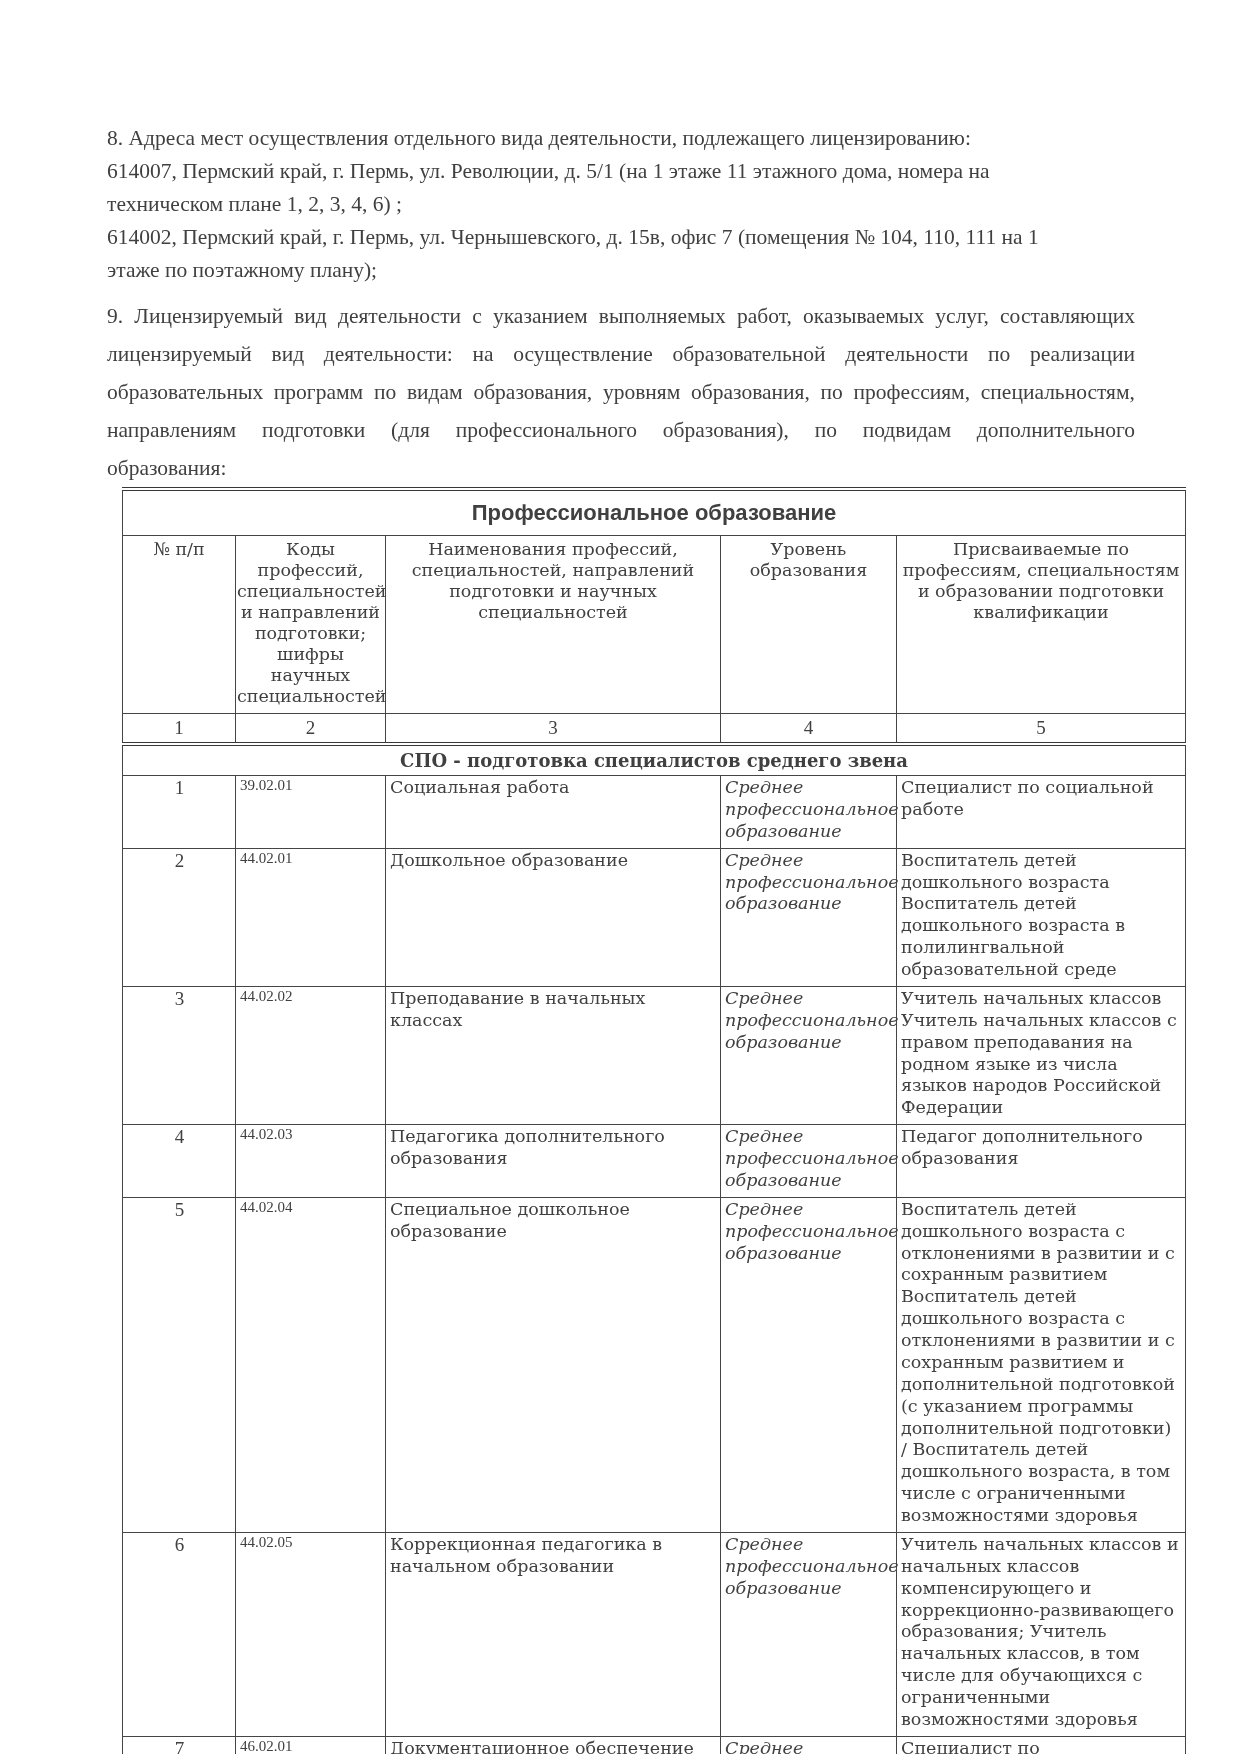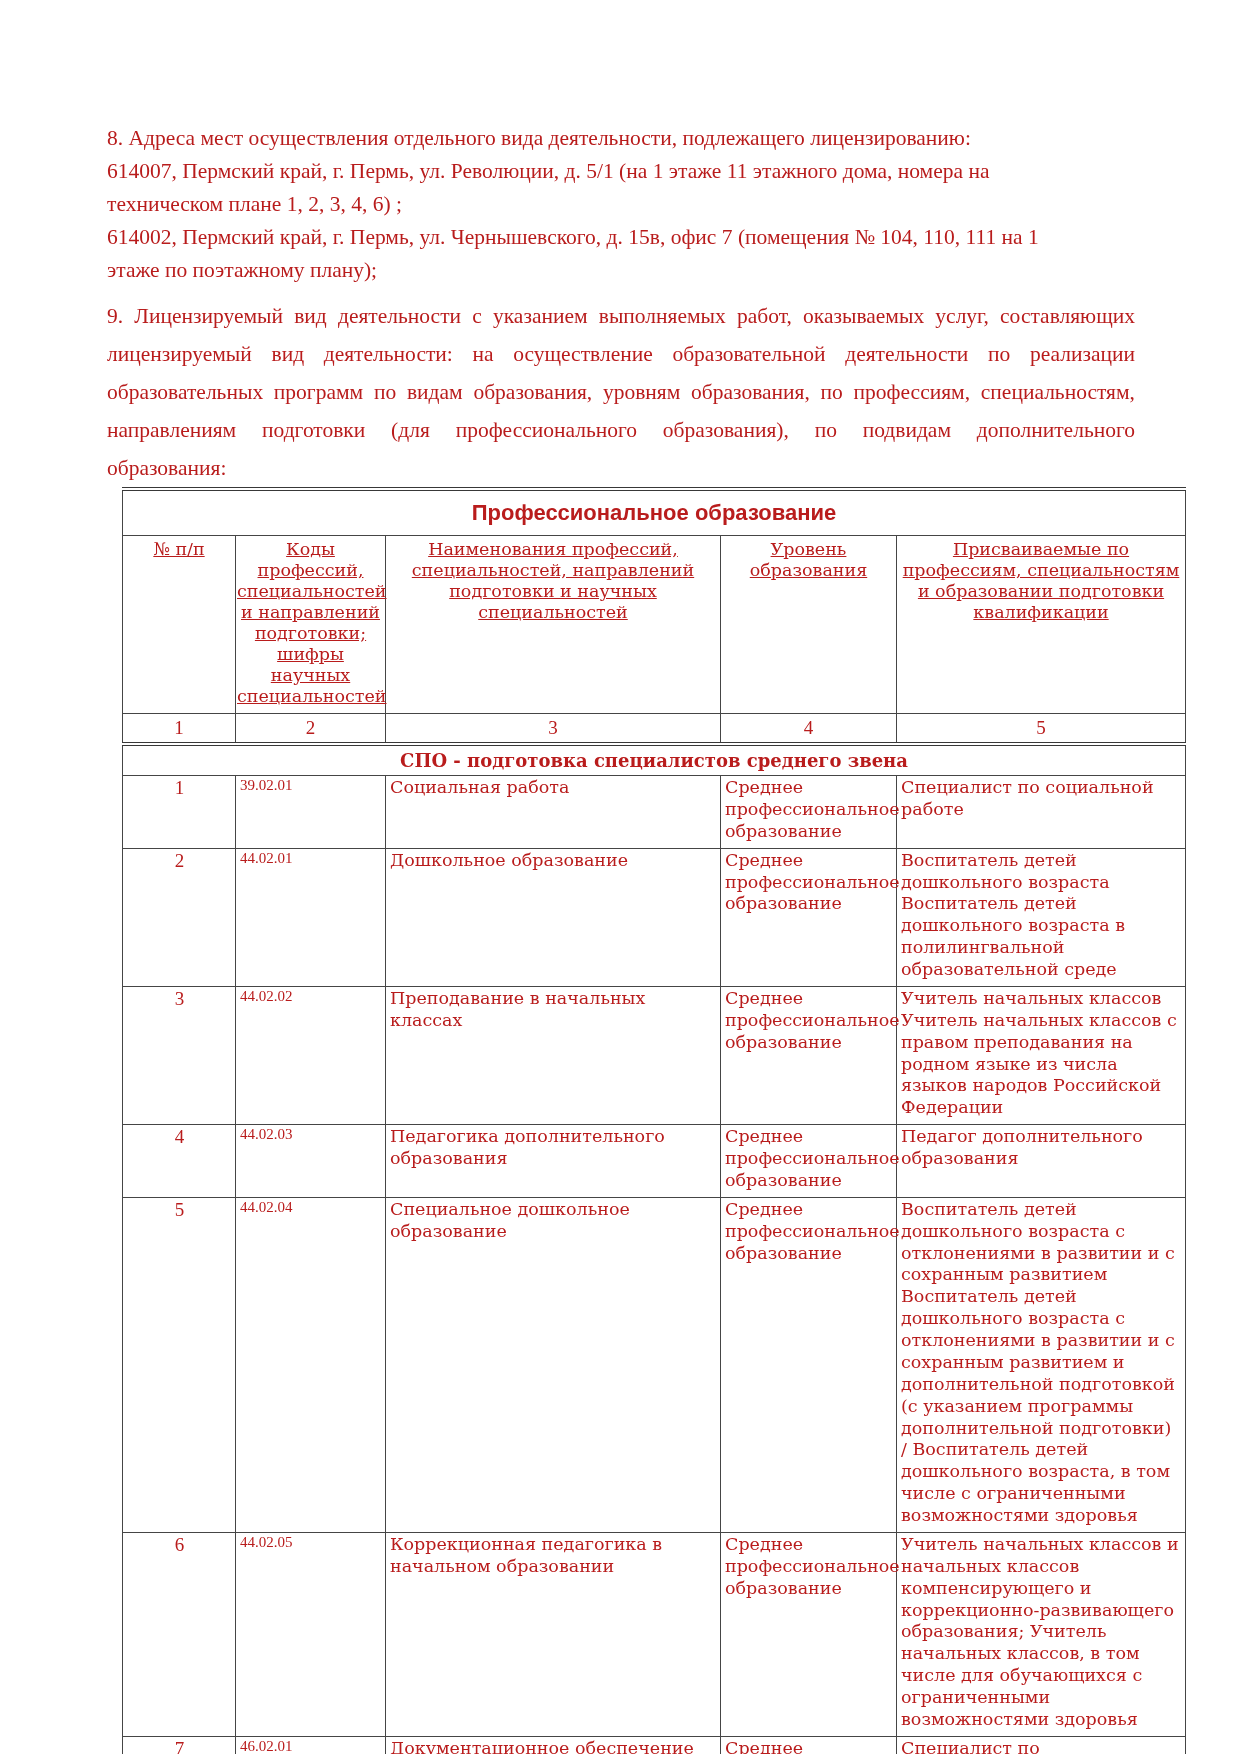--- a/index.html
+++ b/index.html
@@ -2,21 +2,21 @@
 <html lang="ru"><head>
 <meta charset="utf-8">
 <style>
   * { box-sizing: border-box; margin: 0; padding: 0; }
   html, body { background: #ffffff; }
   .page {
     position: relative;
     width: 1241px;
     height: 1754px;
     background: #ffffff;
-    color: #b91c1c;
+    color: #404040;
     font-family: "Liberation Serif", serif;
     overflow: hidden;
   }
   .content { padding: 122px 106px 0 107px; }
 
   
   .p8 { font-size: 21.5px; line-height: 33px; }
   .p8 .line { white-space: nowrap; }
 
   
@@ -45,21 +45,20 @@
     font-weight: bold;
     text-align: center;
     padding: 9px 4px;
   }
   tr.header-row th {
     font-family: "DejaVu Serif", serif;
     font-size: 17.5px;
     line-height: 1.2;
     text-align: center;
     padding: 3px 1px 6px 1px;
-    text-decoration: underline;
   }
   tr.numbers-row td {
     font-family: "Liberation Serif", serif;
     font-size: 19px;
     text-align: center;
     padding: 3px 2px;
     border-bottom: 4px double #383838;
   }
   tr.section-row td {
     font-family: "DejaVu Serif", serif;
@@ -71,21 +70,21 @@
   }
   tr.data-row td { padding: 1px 3px 5px 4px; }
   td.c-num  { font-family: "Liberation Serif", serif; font-size: 19px; text-align: center; padding-top: 2px; }
   td.c-code { font-family: "Liberation Serif", serif; font-size: 15px; padding: 2px 3px 2px 4px; }
   td.c-name, td.c-level, td.c-qual {
     font-family: "DejaVu Serif", serif;
     font-size: 17.5px;
     line-height: 1.25;
   }
   td.c-name  { padding: 1px 3px 5px 4px; }
-  td.c-level { padding: 1px 4px 5px 5px; }
+  td.c-level { padding: 1px 4px 5px 5px; font-style: italic; }
   td.c-qual  { padding: 1px 2px 5px 4px; }
 </style>
 </head>
 <body>
 
 <div class="page">
   <div class="content">
 
     <div class="p8">
 

